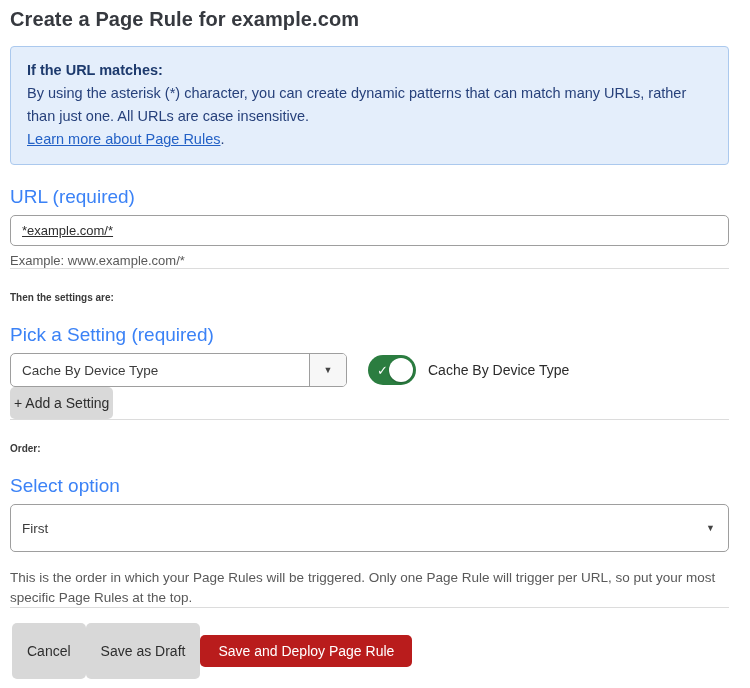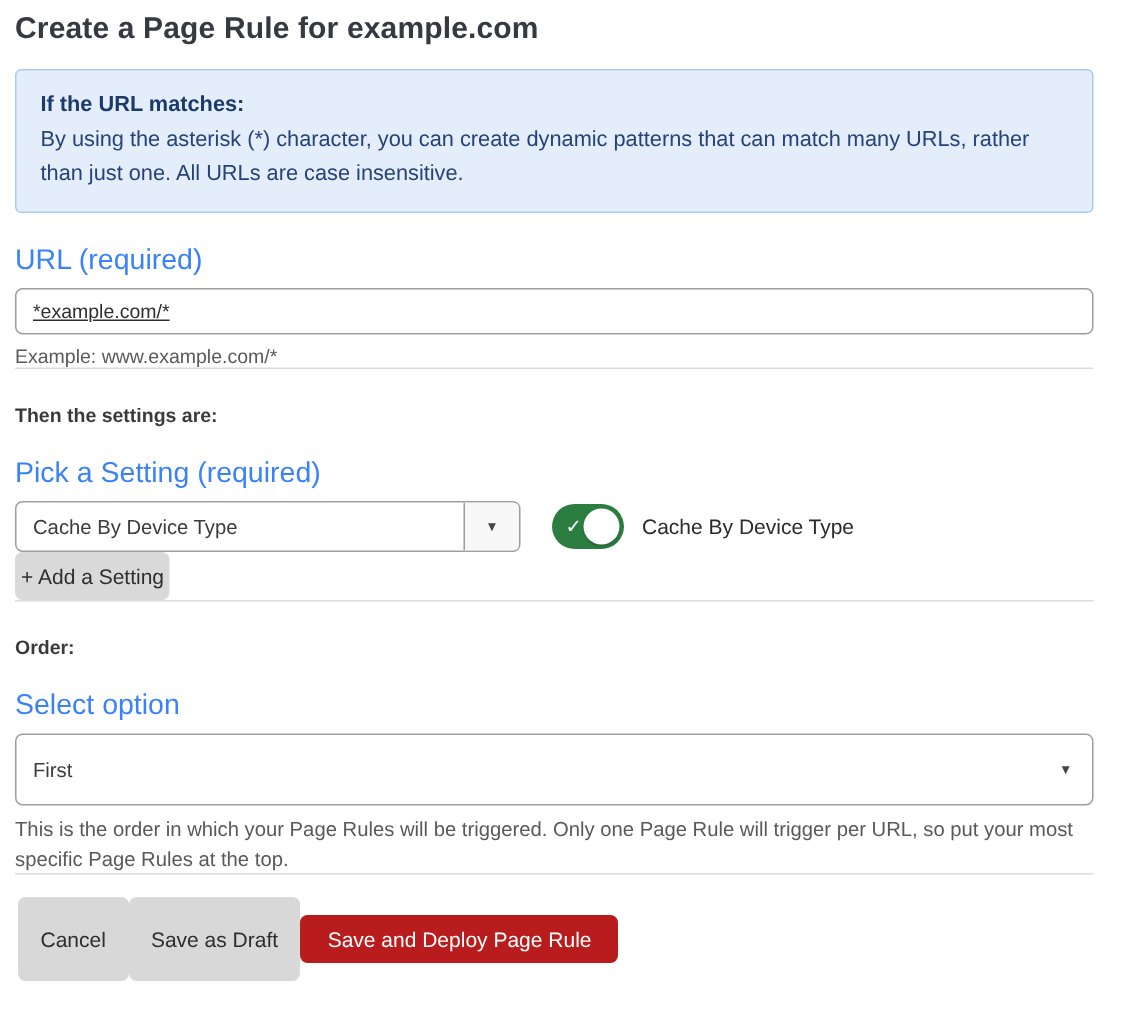--- a/index.html
+++ b/index.html
@@ -68,21 +68,21 @@
   hr.divider {
     border: none;
     border-top: 1px solid #dcdcdc;
     margin: 0;
   }
   .divider-1 { margin-top: 14px; }
   .divider-2 { margin-top: 16px; }
   .divider-3 { margin-top: 16px; }
 
   h2.section-heading {
-    font-size: 13px;
+    font-size: 10px;
     font-weight: bold;
     color: #3a3a3a;
     margin-top: 23px;
   }
   .setting-row {
     display: flex;
     align-items: center;
   }
   
   .select-box {
@@ -186,21 +186,21 @@
     right: 13px;
     top: 50%;
     transform: translateY(-50%);
     font-size: 9px;
     color: #444444;
   }
   .order-help {
     font-size: 13.5px;
     line-height: 19.5px;
     color: #595959;
-    margin-top: 6px;
+    margin-top: 16px;
     max-width: 719px;
   }
   .footer-actions {
     margin-top: 15px;
     padding-left: 2px;
     display: flex;
     align-items: center;
   }
   .footer-actions .btn + .btn { }
   .btn-primary {
@@ -212,20 +212,21 @@
 </head>
 <body>
 
 <div class="page">
 
   <h1 class="page-title">Create a Page Rule for example.com</h1>
 
   <div class="info-box">
     <div class="info-heading">If the URL matches:</div>
     <div class="info-body">By using the asterisk (*) character, you can create dynamic patterns that can match many URLs, rather than just one. All URLs are case insensitive.</div>
+    <div class="info-link-line"><a class="info-link">Learn more about Page Rules</a><span class="link-suffix">.</span></div>
   </div>
 
   <label class="field-label">URL (required)</label>
   <input class="text-input" type="text" value="*example.com/*" style="">
   <div class="helper-text">Example: www.example.com/*</div>
 
   <hr class="divider divider-1">
 
   <h2 class="section-heading">Then the settings are:</h2>
 

